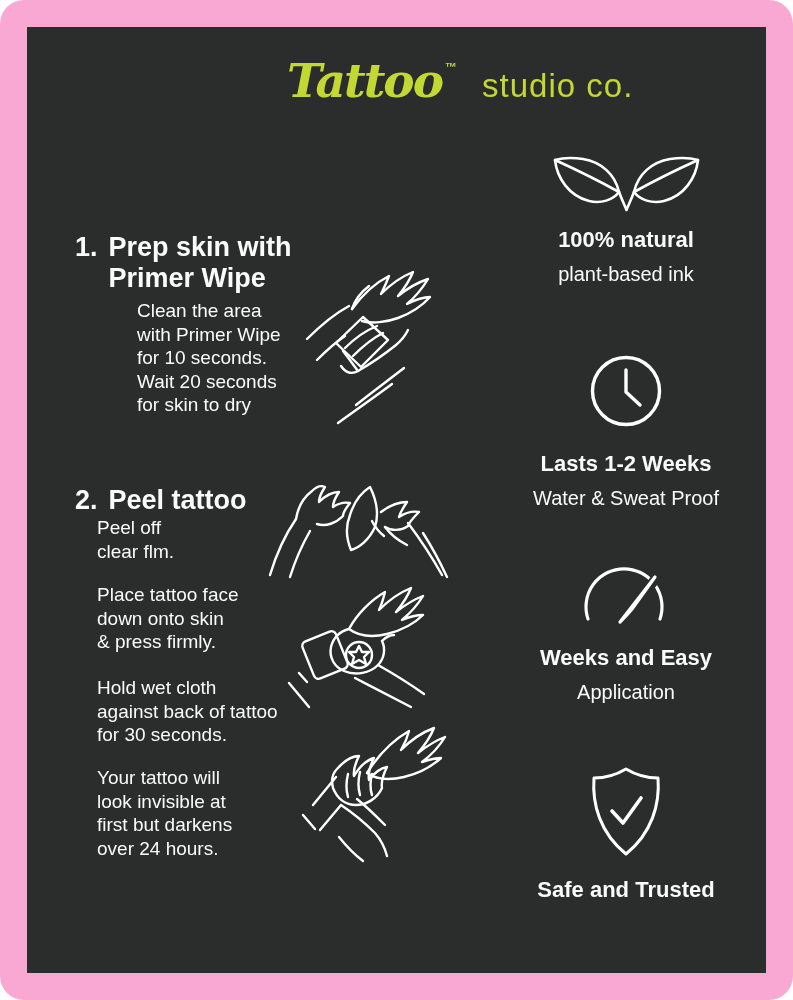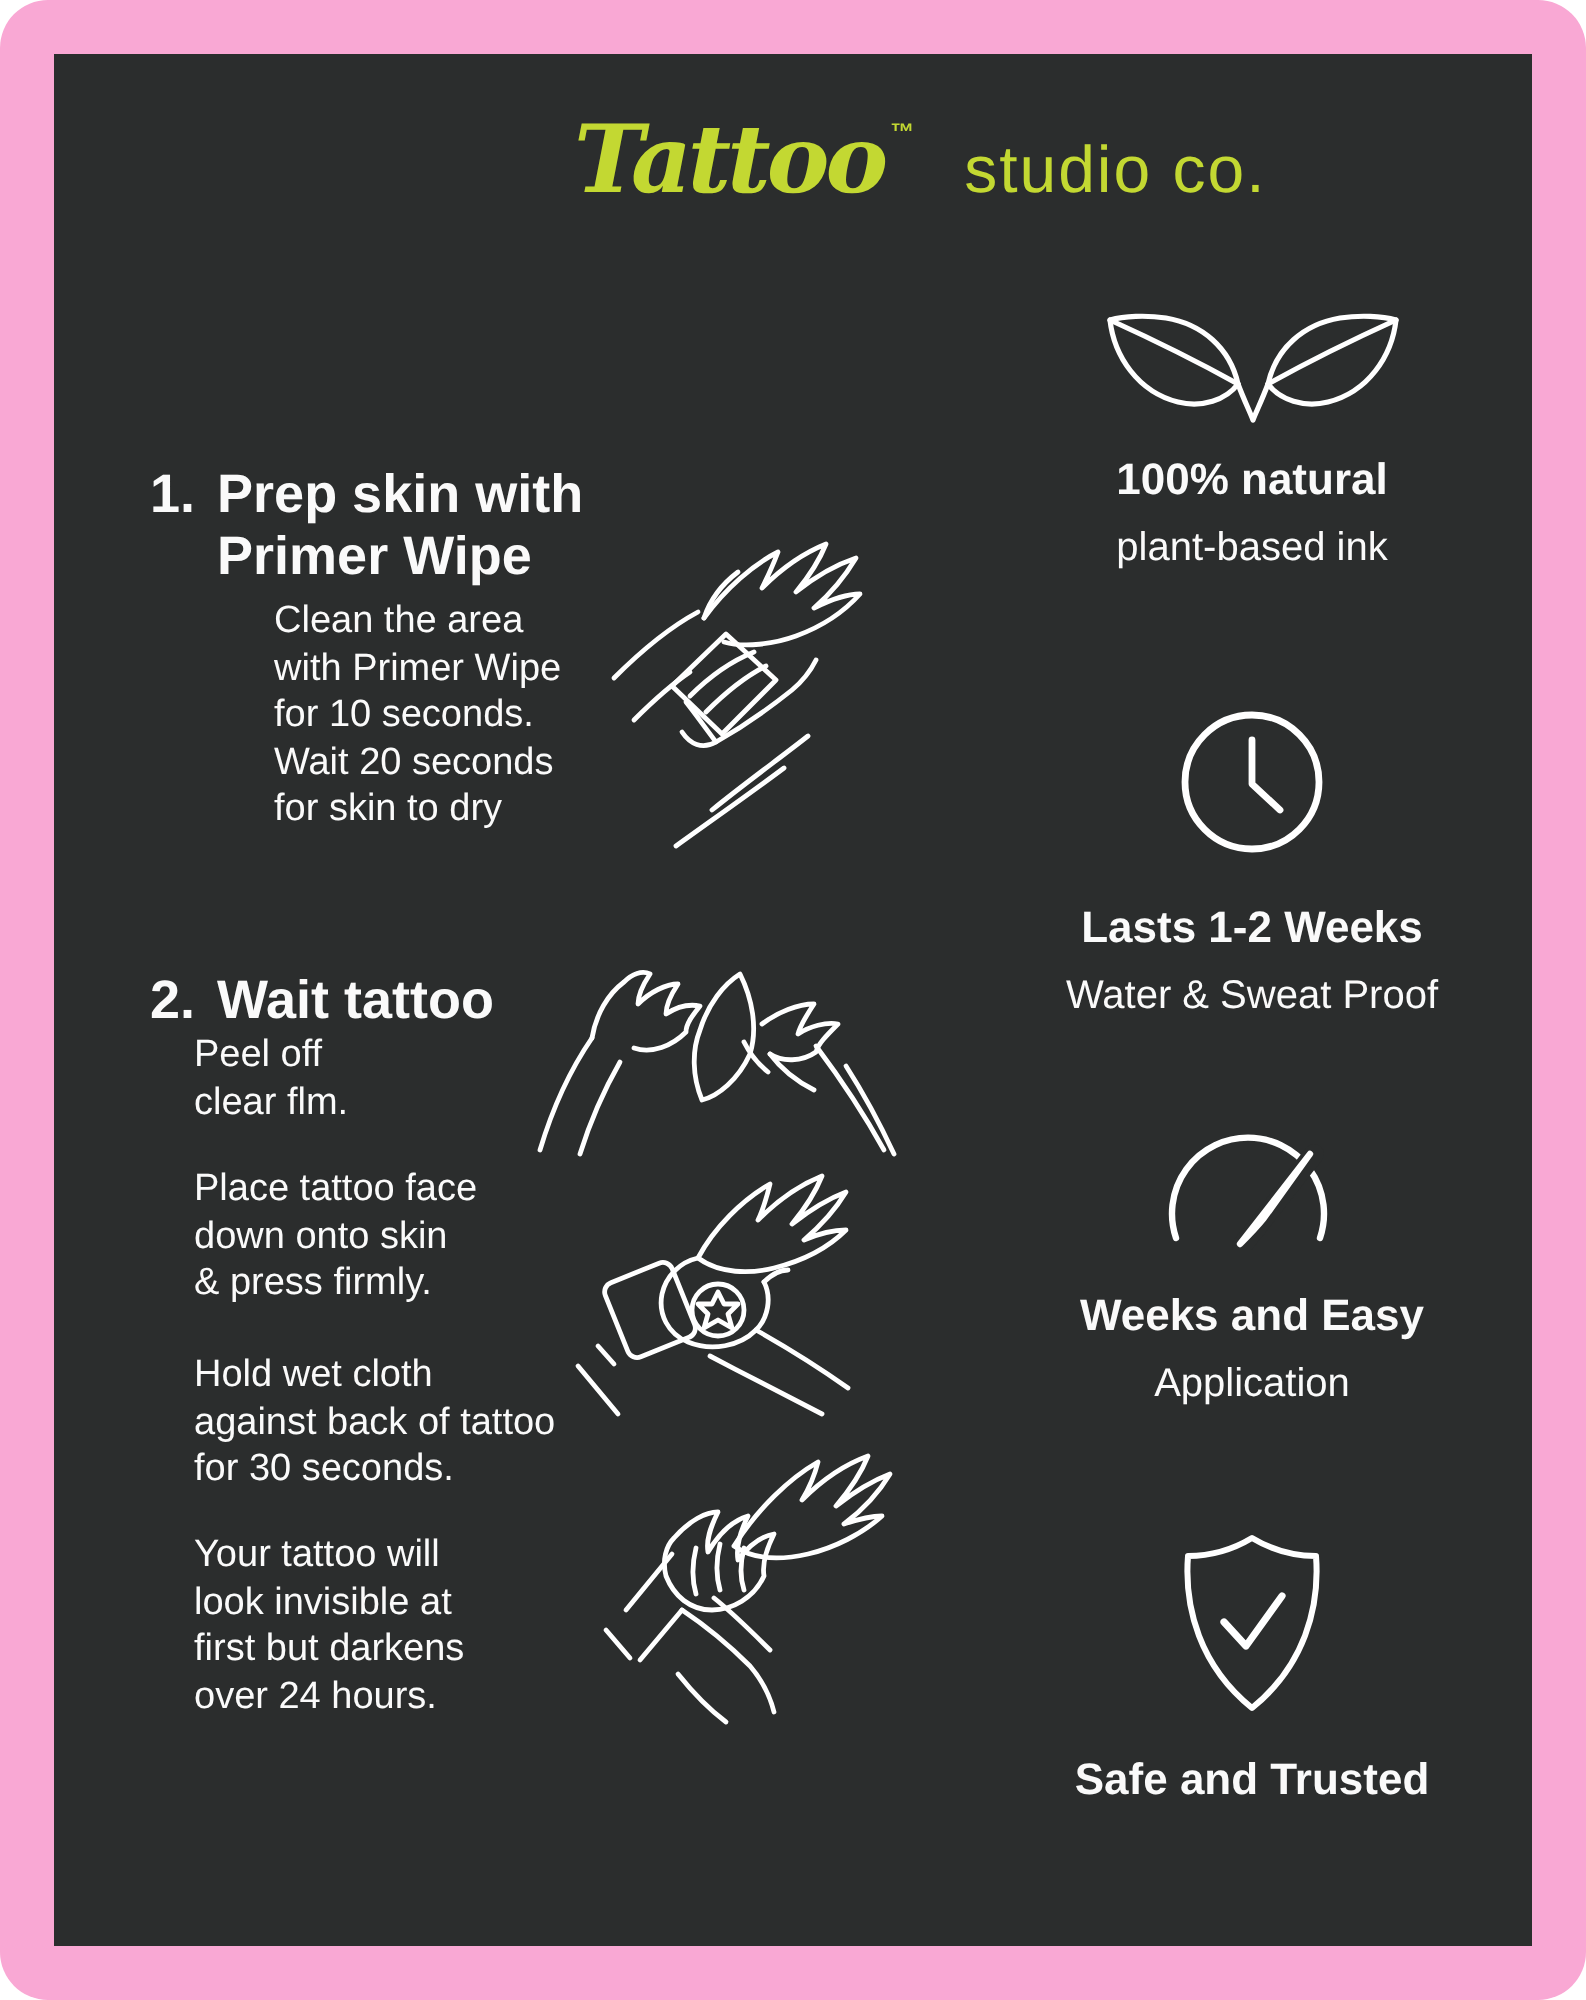--- a/index.html
+++ b/index.html
@@ -128,21 +128,21 @@
         <path d="M41,111 C45,117 51,120 58,116 C52,108 47,101 43,96"></path>
 
         <path d="M58,116 C72,108 86,98 96,90 C102,85 106,79 108,75"></path>
         <path d="M56,150 C72,137 90,124 104,113"></path>
         <path d="M38,168 C56,155 76,141 92,129"></path>
       </svg>
     </div>
 
     <div class="step-heading h-step2">
       <span>2.</span>
-      <span>Wait tattoo</span>
+      <span>Peel tattoo</span>
     </div>
     <p class="step-body p-peel">Peel off
 clear flm.</p>
     <p class="step-body p-place">Place tattoo face
 down onto skin
 &amp; press firmly.</p>
     <p class="step-body p-hold">Hold wet cloth
 against back of tattoo
 for 30 seconds.</p>
     <p class="step-body p-dark">Your tattoo will

